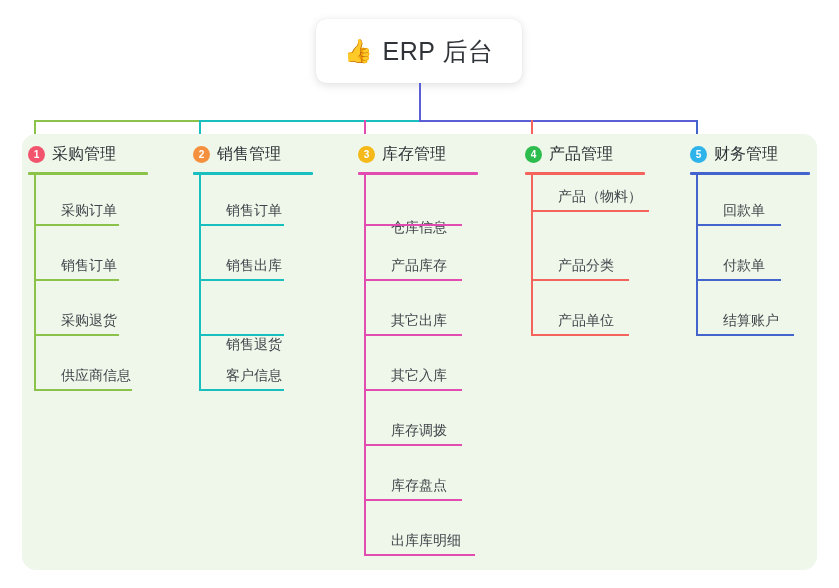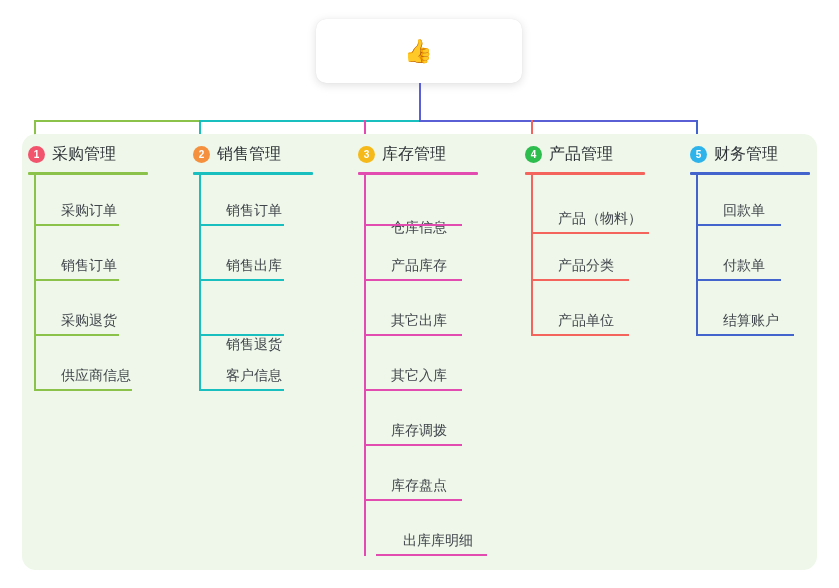--- a/index.html
+++ b/index.html
@@ -75,20 +75,21 @@
   .leaf-rule{position:absolute;height:2px;left:0;}
 </style>
 </head>
 <body>
 
 <div id="stage">
 
   <div class="root-card">
     <div class="root-title">
       <span class="root-emoji">👍</span>
+      <span>ERP 后台</span>
     </div>
   </div>
 
   <div id="connectors">
       <div class="ln" style="left: 419px; top: 83px; width: 2px; height: 39px; background: rgb(90, 95, 214);"></div>
       <div class="ln" style="left: 34px; top: 120px; width: 165px; height: 2px; background: rgb(139, 195, 74);"></div>
       <div class="ln" style="left: 199px; top: 120px; width: 220px; height: 2px; background: rgb(25, 191, 191);"></div>
       <div class="ln" style="left: 419px; top: 120px; width: 279px; height: 2px; background: rgb(90, 95, 214);"></div>
       <div class="ln" style="left: 34px; top: 120px; width: 2px; height: 52px; background: rgb(139, 195, 74);"></div>
       <div class="ln" style="left: 199px; top: 120px; width: 2px; height: 52px; background: rgb(25, 191, 191);"></div>
@@ -171,33 +172,33 @@
             <div class="leaf-rule" style="top: 24px; width: 98px; background: rgb(226, 75, 176);"></div>
           </div>
           <div class="leaf" style="left: 6px; top: 286px; width: 108px; height: 26px;">
             <span class="leaf-label" style="top: 2px;">库存调拨</span>
             <div class="leaf-rule" style="top: 24px; width: 98px; background: rgb(226, 75, 176);"></div>
           </div>
           <div class="leaf" style="left: 6px; top: 341px; width: 108px; height: 26px;">
             <span class="leaf-label" style="top: 2px;">库存盘点</span>
             <div class="leaf-rule" style="top: 24px; width: 98px; background: rgb(226, 75, 176);"></div>
           </div>
-          <div class="leaf" style="left: 6px; top: 396px; width: 121px; height: 26px; margin-left: 12px;">
+          <div class="leaf" style="left: 6px; top: 396px; width: 121px; height: 26px;">
             <span class="leaf-label" style="top: 2px;">出库库明细</span>
             <div class="leaf-rule" style="top: 24px; width: 111px; background: rgb(226, 75, 176);"></div>
           </div>
         </div>
         <div class="col" style="left: 503px; top: 0px;">
           <div class="col-head">
             <span class="badge" style="background: rgb(45, 188, 78);">4</span>
             <span class="col-title">产品管理</span>
           </div>
           <div class="head-rule" style="left: 0px; top: 38px; width: 120px; background: rgb(244, 100, 92);"></div>
           <div class="spine" style="left: 6px; top: 41px; height: 161px; background: rgb(244, 100, 92);"></div>
-          <div class="leaf" style="left: 6px; top: 74px; width: 128px; height: 26px;">
+          <div class="leaf" style="left: 6px; top: 52px; width: 128px; height: 26px;">
             <span class="leaf-label" style="top: 2px;">产品（物料）</span>
             <div class="leaf-rule" style="top: 24px; width: 118px; background: rgb(244, 100, 92);"></div>
           </div>
           <div class="leaf" style="left: 6px; top: 121px; width: 108px; height: 26px;">
             <span class="leaf-label" style="top: 2px;">产品分类</span>
             <div class="leaf-rule" style="top: 24px; width: 98px; background: rgb(244, 100, 92);"></div>
           </div>
           <div class="leaf" style="left: 6px; top: 176px; width: 108px; height: 26px;">
             <span class="leaf-label" style="top: 2px;">产品单位</span>
             <div class="leaf-rule" style="top: 24px; width: 98px; background: rgb(244, 100, 92);"></div>

